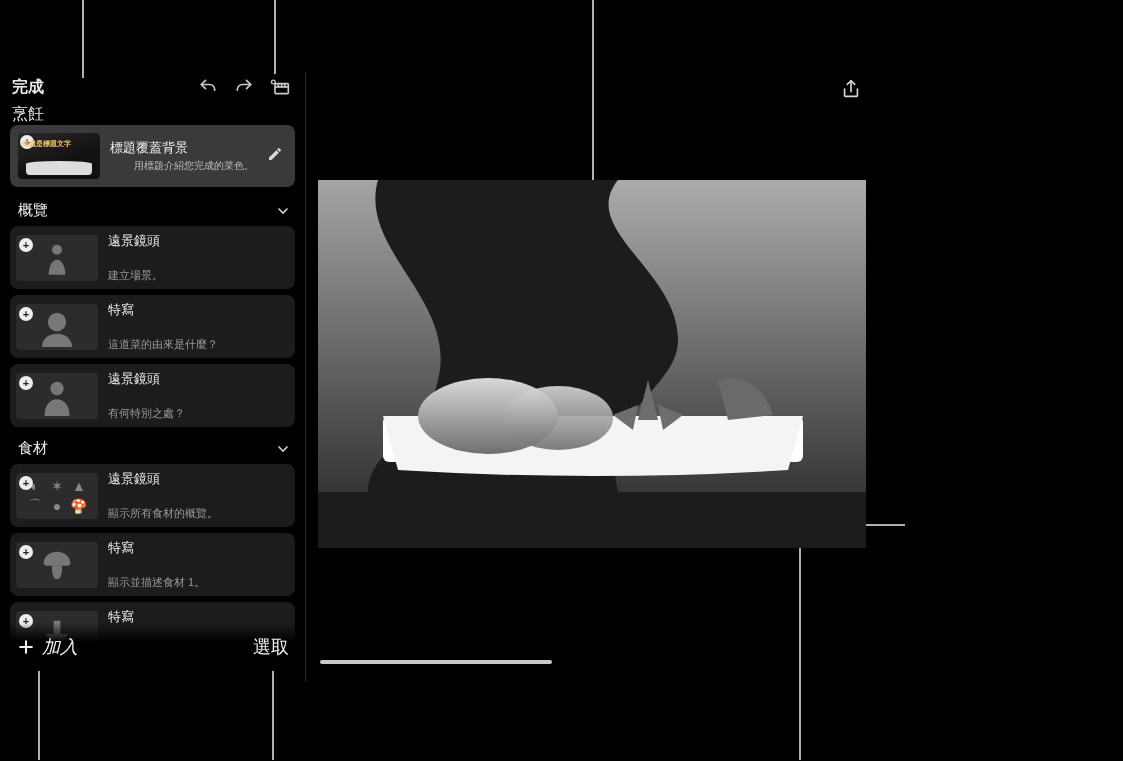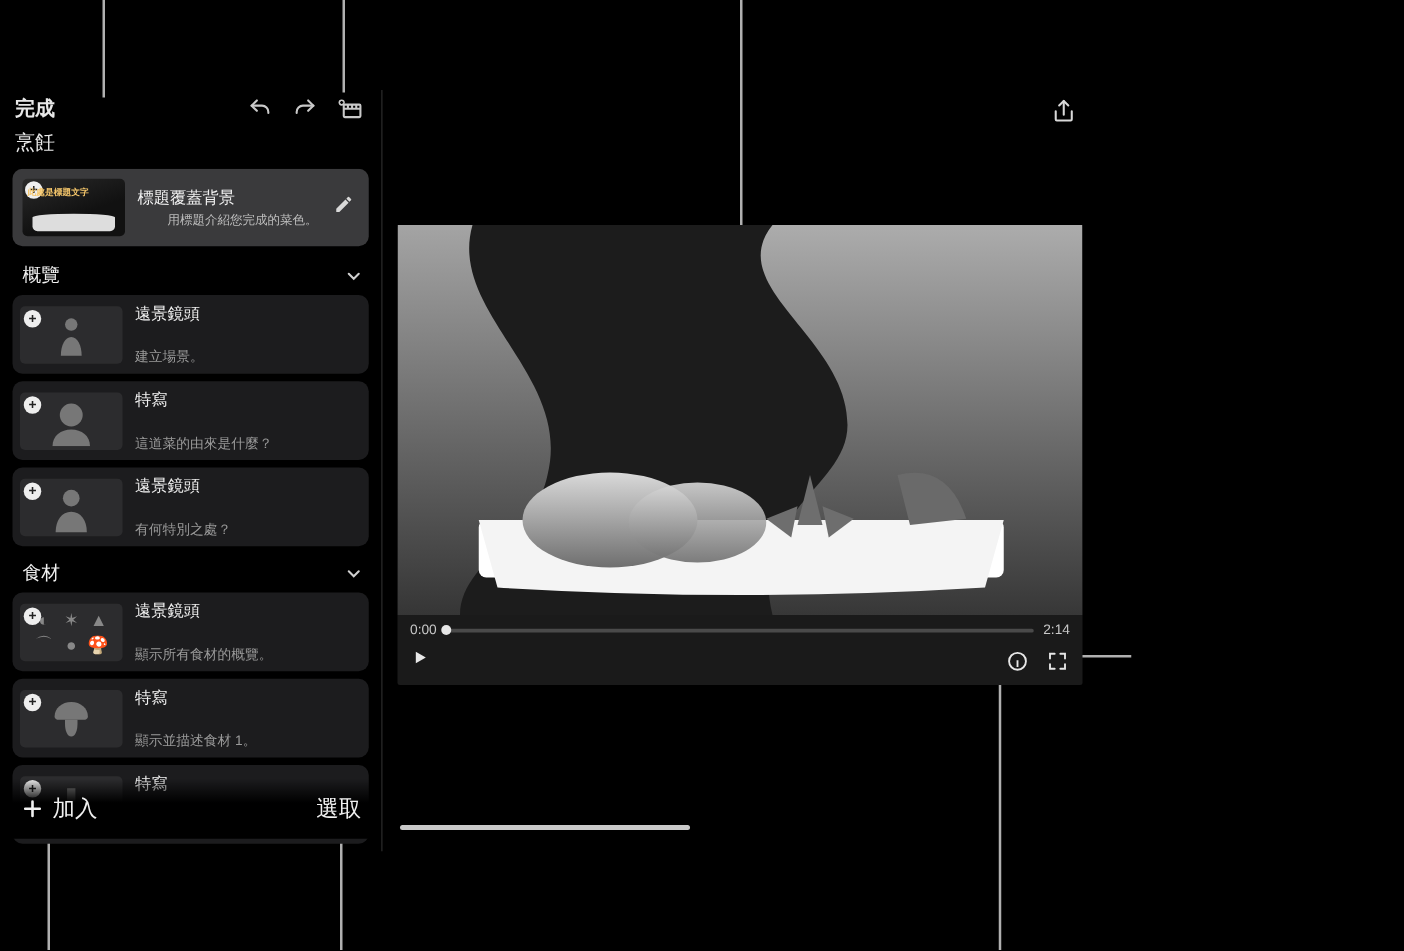--- a/index.html
+++ b/index.html
@@ -47,21 +47,21 @@
     height: 26px;
     display: flex;
     align-items: center;
     justify-content: center;
     cursor: pointer;
     color: #c9c9c9;
   }
   .history-btn svg, .add-clip-btn svg { width: 20px; height: 20px; }
 
   .project-title {
-    padding: 0 12px 10px 12px;
+    padding: 0 12px 0 12px;
     font-size: 16px;
     color: #e8e8e8;
   }
 
   .clip-list {
     flex: 1;
     overflow-y: auto;
     padding: 0 10px;
   }
 
@@ -191,20 +191,21 @@
     padding: 0 16px;
     background: linear-gradient(to bottom, rgba(0,0,0,0) 0%, #000 40%);
   }
   .bottom-bar .add-btn {
     display: flex;
     align-items: center;
     gap: 6px;
     font-size: 18px;
     color: #f0f0f0;
     cursor: pointer;
+    font-style: italic;
   }
   .bottom-bar .add-btn svg { width: 20px; height: 20px; }
   .bottom-bar .spacer { flex: 1; }
   .bottom-bar .select-btn {
     font-size: 18px;
     color: #f0f0f0;
     cursor: pointer;
   }
 
   
@@ -516,43 +517,15 @@
       <g transform="translate(320,200)" fill="#6e6e6e">
         <path d="M0 40 L10 0 L20 40 Z"></path>
         <path d="M-25 35 L0 25 L-5 50 Z"></path>
         <path d="M45 35 L20 25 L25 50 Z"></path>
       </g>
 
       <path d="M400 200 Q 440 190 455 235 L 410 240 Z" fill="#6a6a6a"></path>
     </svg>
   </div>
 
-  <div class="preview-controls">
-    <div class="scrubber">
-      <span>0:00</span>
-      <div class="track">
-        <span class="playhead"></span>
-      </div>
-      <span>2:14</span>
-    </div>
-    <div class="ctrl-row">
-      <span class="play-btn">
-        <svg viewBox="0 0 24 24">
-            <path d="M7 5v14l12-7z"></path>
-          </svg>
-      </span>
-      <span class="spacer"></span>
-      <span class="info-btn">
-        <svg viewBox="0 0 24 24" fill="none" stroke="currentColor" stroke-width="2">
-            <circle cx="12" cy="12" r="9"></circle>
-            <path d="M12 8h.01M11 12h1v5h1"></path>
-          </svg>
-      </span>
-      <span class="full-btn">
-        <svg viewBox="0 0 24 24" fill="none" stroke="currentColor" stroke-width="2" stroke-linecap="round">
-            <path d="M4 9V4h5M20 15v5h-5M15 4h5v5M9 20H4v-5"></path>
-          </svg>
-      </span>
-    </div>
-  </div>
 </div>
 
 <div class="home-indicator"></div>
 
 </body></html>

